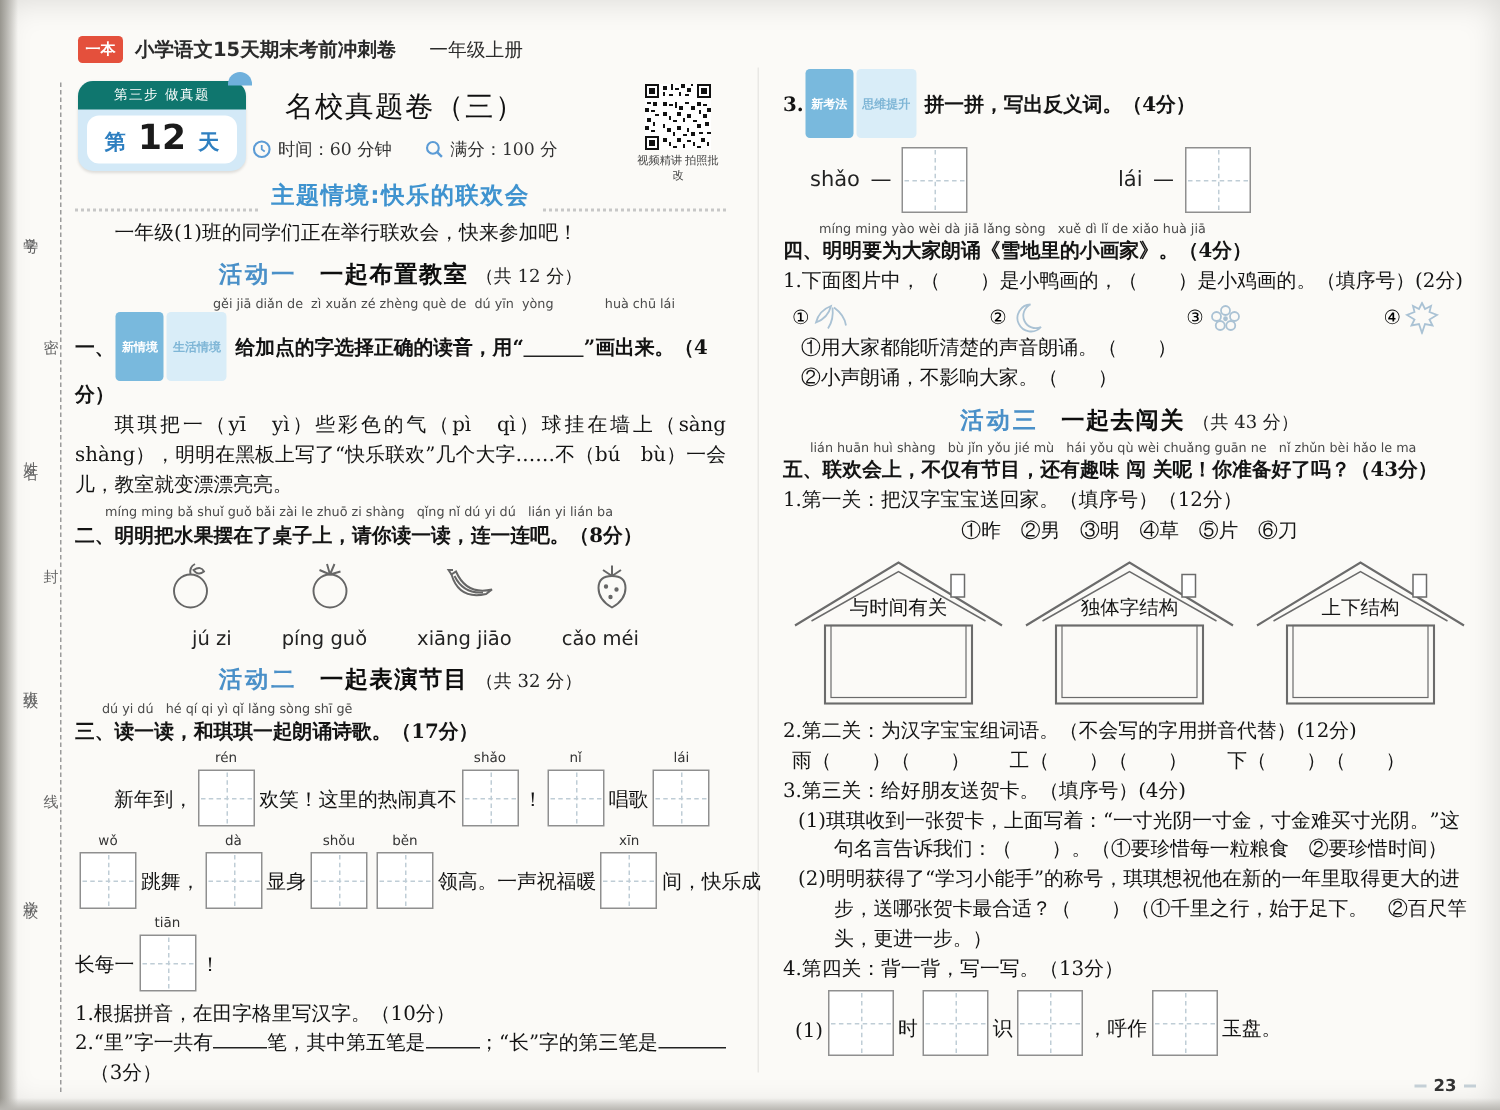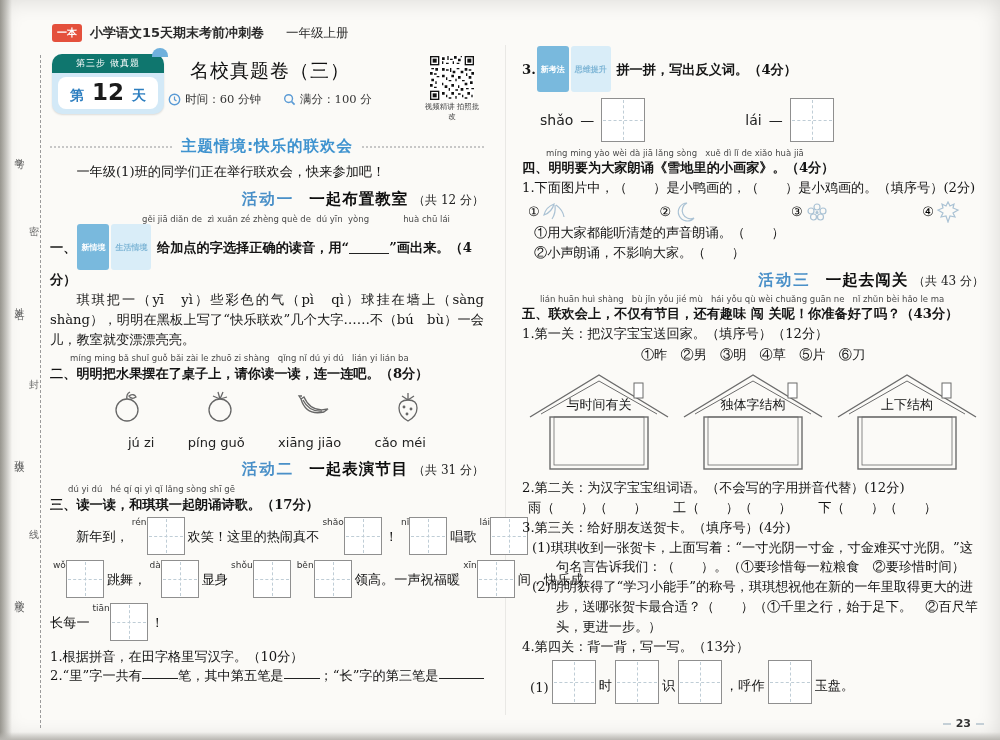--- a/index.html
+++ b/index.html
@@ -36,38 +36,38 @@
 
   
   .colL{position:absolute;left:50px;top:120px;width:434px}
   .colR{position:absolute;left:522px;top:46px;width:462px}
 
   .k{font-family:"DejaVu Serif",serif;font-size:13.2px;color:#141414;line-height:1.5}
   .b{font-weight:bold}
   .py{font-family:"DejaVu Sans",sans-serif;font-size:8.5px;color:#4a4a4a;line-height:1.1;white-space:pre}
   .pyline{display:flex;margin-top:5px}
 
-  .theme{display:flex;align-items:center;gap:9px;margin-top:16px}
+  .theme{display:flex;align-items:flex-end;gap:9px;margin-top:0}
   .theme .dots{flex:1;border-top:2px dotted #c7c7c7}
   .theme .tt{color:#3f93cf;font-weight:bold;font-size:15.5px;letter-spacing:1px}
 
-  .acthead{text-align:right;margin-top:7px;font-size:15.5px}
+  .acthead{text-align:center;margin-top:7px;font-size:15.5px}
   .act-tag{color:#4a90c8;font-weight:bold;letter-spacing:2px}
   .act-title{color:#0e0e0e;font-weight:bold;margin-left:10px;letter-spacing:1px}
   .act-pts{font-size:12px;color:#222;font-family:"DejaVu Serif",serif;font-weight:normal}
 
   .tagbadge{display:inline-block;font-size:8px;border-radius:3px;padding:17px 4px;vertical-align:2px;margin:0 1px}
   .tag-dark{background:#79b9dd;color:#fff}
   .tag-lite{background:#d9edf8;color:#7fb6d6}
 
   .blank{display:inline-block;border-bottom:1px solid #222;height:12px;vertical-align:-2px}
   .w40{width:40px}.w36{width:36px}.grow{flex:1}
 
   
-  .tian{display:inline-flex;flex-direction:row;margin:0 3px}
+  .tian{display:inline-flex;flex-direction:column;align-items:center;margin:0 3px}
   .tian .pyl{height:12px;font-size:9px;color:#333;font-family:"DejaVu Sans",sans-serif}
   .cell{width:38px;height:38px;border:1.5px solid #8f8f8f;background:#fff;position:relative;box-sizing:border-box}
   .cell::before{content:"";position:absolute;left:1px;right:1px;top:50%;border-top:1px dashed #bfcdd6}
   .cell::after{content:"";position:absolute;top:1px;bottom:1px;left:50%;border-left:1px dashed #bfcdd6}
   .cell.lg{width:44px;height:44px}
 
   .flexline{display:flex;align-items:flex-end}
   .flexline .t{font-family:"DejaVu Serif",serif;font-size:13.2px;color:#141414;margin-bottom:9px;white-space:pre}
   .indent{padding-left:26px}
 
@@ -209,21 +209,21 @@
     <div class="wordrow">
       <span>jú zi</span>
       <span>píng guǒ</span>
       <span>xiāng jiāo</span>
       <span>cǎo méi</span>
     </div>
 
     <div class="acthead" style="margin-top:9px">
       <span class="act-tag">活动二</span>
       <span class="act-title">一起表演节目</span>
-      <span class="act-pts">（共 31 分）</span>
+      <span class="act-pts">（共 32 分）</span>
     </div>
 
     <div class="pyline" style="padding-left:18px">
         <span class="py">dú yi dú   hé qí qi yì qǐ lǎng sòng shī gē</span>
       </div>
     <div class="k b">三、读一读，和琪琪一起朗诵诗歌。（17分）</div>
 
     <div class="flexline" style="margin-top:2px">
       <span class="t indent">新年到，</span>
       <span class="tian">
@@ -283,20 +283,21 @@
 
     <div class="k" style="margin-top:6px">1.根据拼音，在田字格里写汉字。（10分）</div>
     <div class="k" style="display:flex;align-items:flex-start">
       <span>2.“里”字一共有</span>
         <span class="blank w36"></span>
       <span>笔，其中第五笔是</span>
         <span class="blank w36"></span>
       <span>；“长”字的第三笔是</span>
         <span class="blank grow"></span>
     </div>
+    <div class="k" style="padding-left:10px">（3分）</div>
   </div>
 
   <div class="colR">
 
     <div class="k b">
       <span>3.</span><span class="tagbadge tag-dark">新考法</span><span class="tagbadge tag-lite">思维提升</span>
       <span>拼一拼，写出反义词。（4分）</span>
     </div>
     <div class="antorow">
       <span class="pair">

